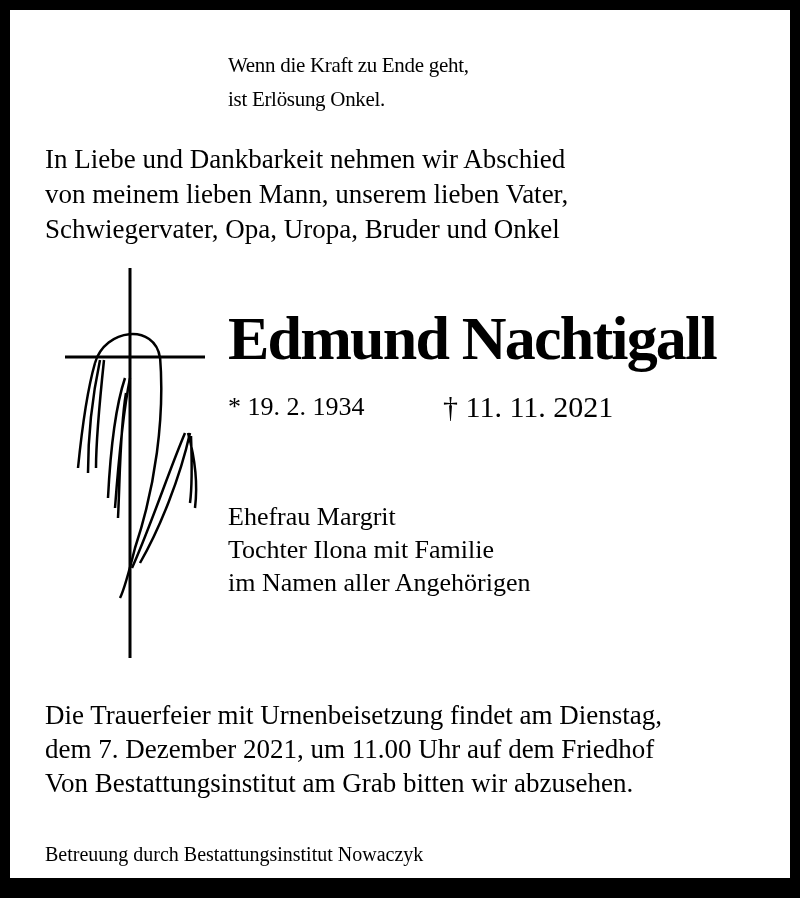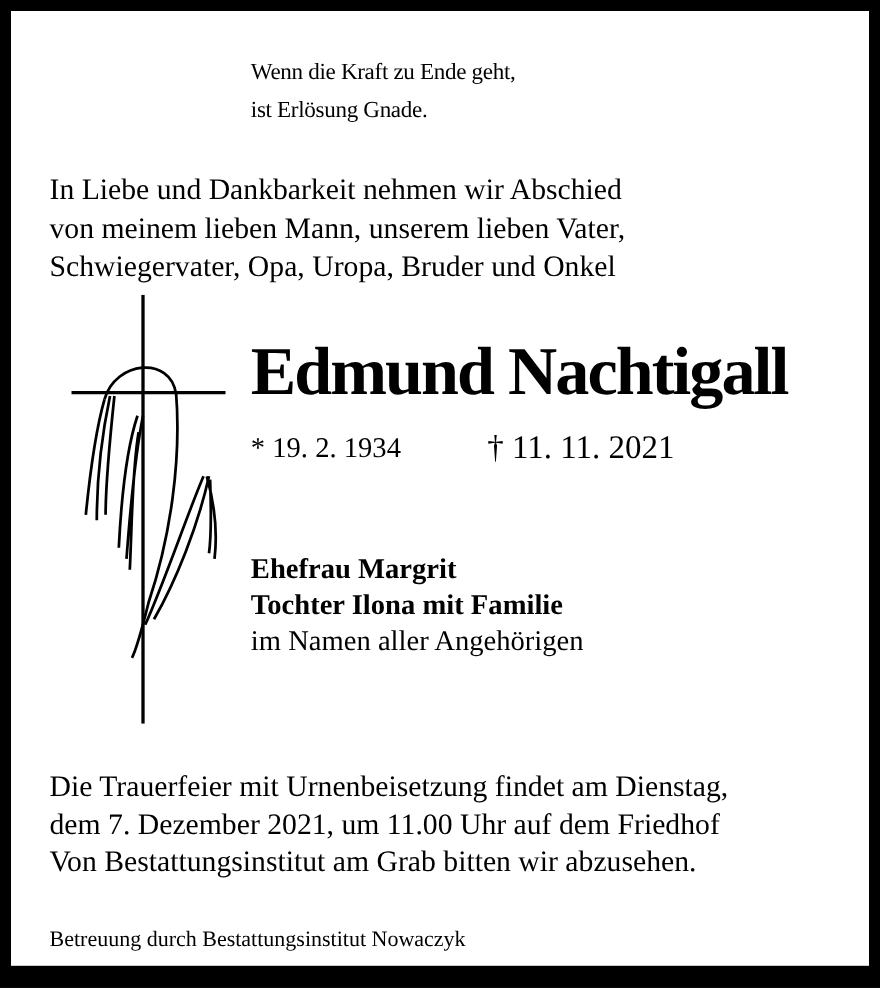--- a/index.html
+++ b/index.html
@@ -4,38 +4,38 @@
 <style>
   html, body { margin: 0; padding: 0; background: #000; }
   body { width: 800px; height: 898px; position: relative; overflow: hidden; }
   .card {
     position: absolute; left: 10px; top: 10px; width: 780px; height: 868px;
     background: #fff; color: #000;
     font-family: "Liberation Serif", "DejaVu Serif", serif;
   }
   .abs { position: absolute; white-space: nowrap; }
   .motto { left: 218px; top: 38px; font-size: 21px; line-height: 34px; letter-spacing: -0.3px; }
-  .intro { left: 35px; top: 132px; font-size: 27px; line-height: 35px; margin-top: 13px; }
+  .intro { left: 35px; top: 132px; font-size: 27px; line-height: 35px; }
   .name { left: 218px; top: 292px; font-size: 62px; font-weight: bold; letter-spacing: -1.8px; line-height: 72px; }
   .birth { left: 218px; top: 380px; font-size: 26px; line-height: 34px; }
   .death { left: 433px; top: 380px; font-size: 30px; line-height: 34px; }
   .mourners { left: 218px; top: 490px; font-size: 26px; line-height: 33px; }
-  .mourners .b { font-weight: bold; }
+  .mourners .b { font-weight: normal; }
   .service { left: 35px; top: 688px; font-size: 27px; line-height: 34px; }
   .footer { left: 35px; top: 834px; font-size: 20px; line-height: 20px; }
   .cross { position: absolute; left: 50px; top: 258px; width: 160px; height: 390px; }
 </style>
 </head>
 <body>
 
 <div class="card">
 
   <div class="abs motto">
     <div>Wenn die Kraft zu Ende geht,</div>
-    <div>ist Erlösung Gnade.</div>
+    <div>ist Erlösung Onkel.</div>
   </div>
 
   <div class="abs intro">
     <div>In Liebe und Dankbarkeit nehmen wir Abschied</div>
     <div>von meinem lieben Mann, unserem lieben Vater,</div>
     <div>Schwiegervater, Opa, Uropa, Bruder und Onkel</div>
   </div>
 
   <svg class="cross" viewBox="0 0 160 390">
     <line x1="70" y1="0" x2="70" y2="390" stroke="#000" stroke-width="3"></line>

